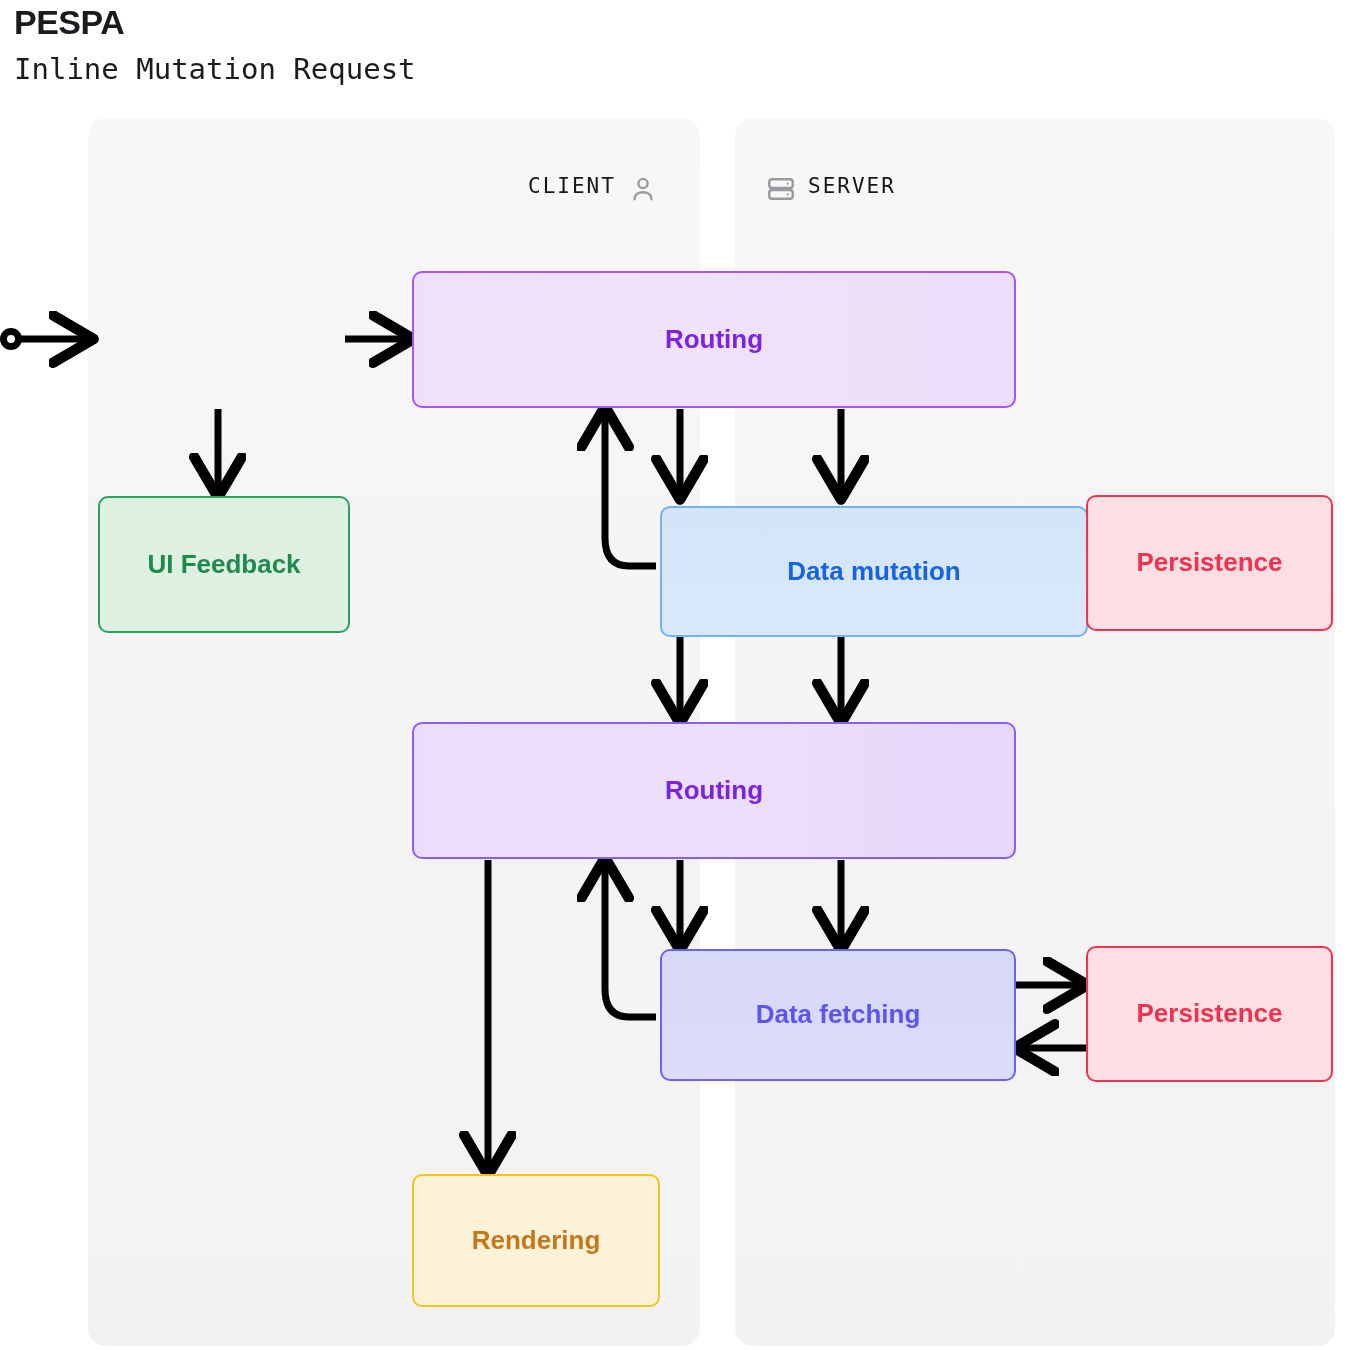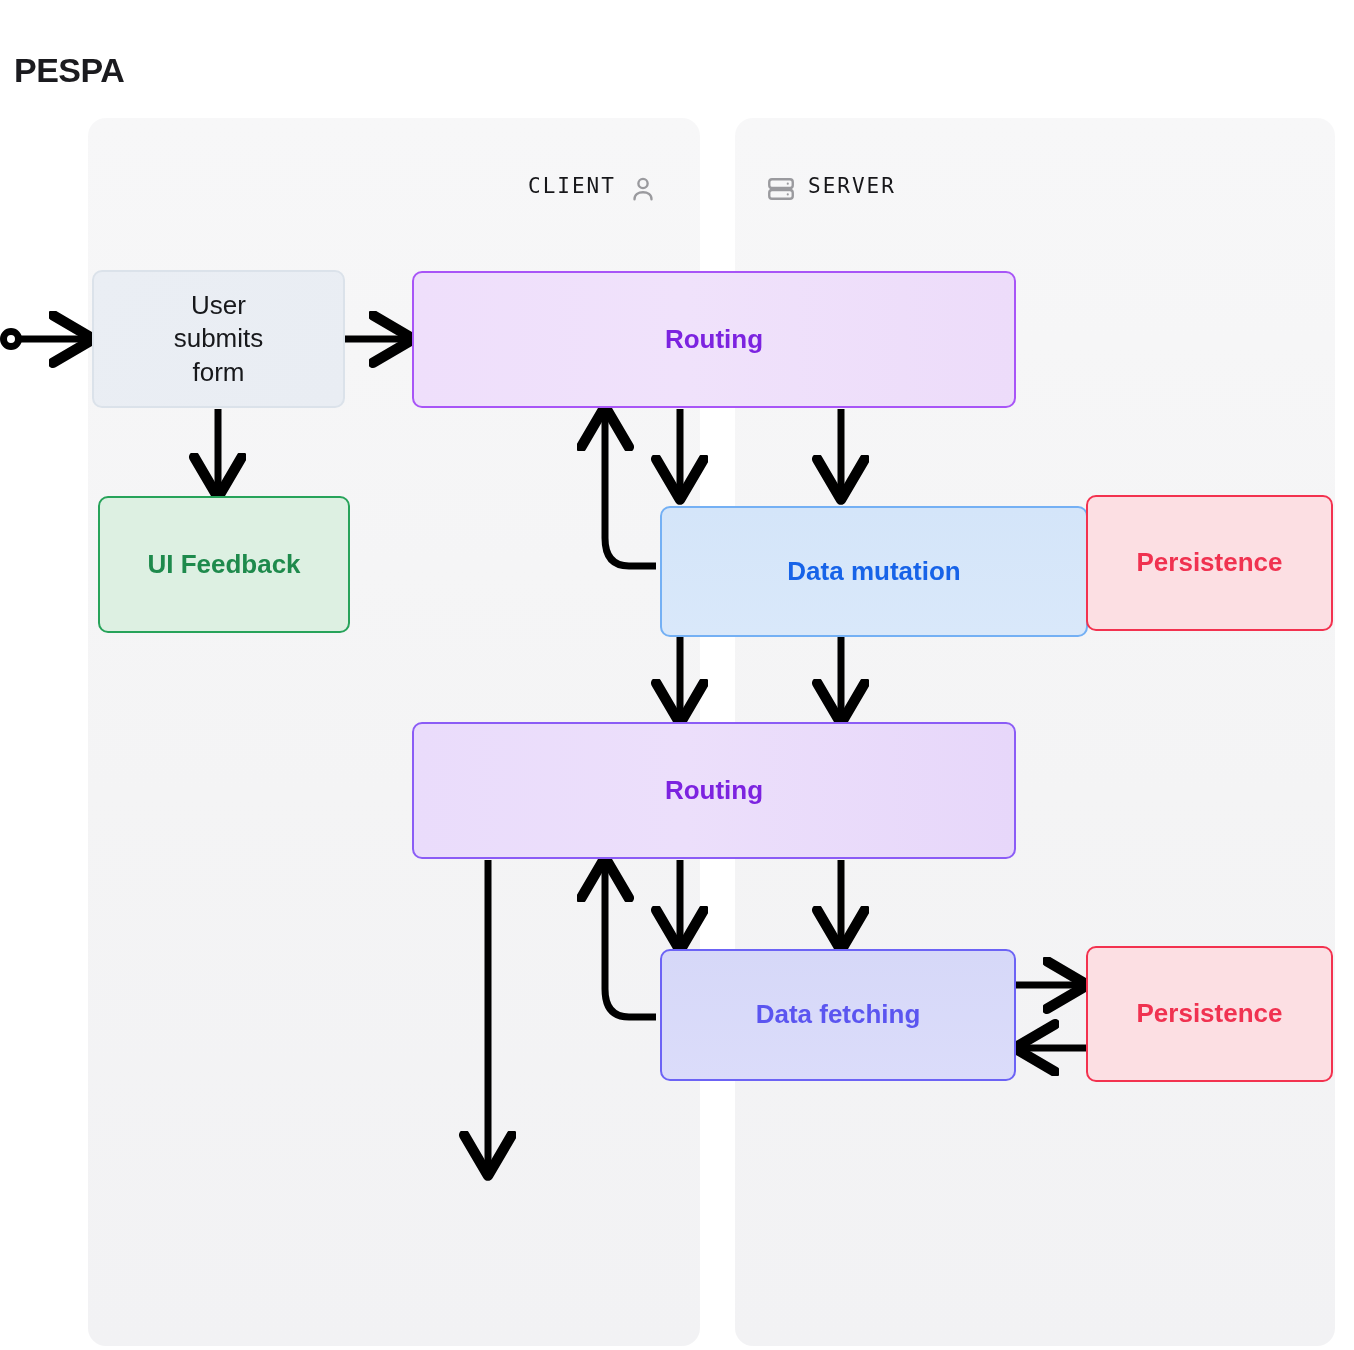--- a/index.html
+++ b/index.html
@@ -21,21 +21,20 @@
   
   #title {
     position: absolute;
     left: 14px; top: 4px;
     font-family: "Liberation Sans", sans-serif;
     font-weight: bold;
     font-size: 34px;
     letter-spacing: -0.5px;
     color: #1b1b1f;
     line-height: 1.1;
-    margin-top: 48px;
   }
   #subtitle {
     position: absolute;
     left: 14px; top: 52px;
     font-family: "DejaVu Sans Mono", "Liberation Mono", monospace;
     font-size: 29px;
     color: #1b1b1f;
     line-height: 1.2;
     letter-spacing: 0px;
   }
@@ -143,20 +142,21 @@
     width: 1354px; height: 1350px;
     pointer-events: none;
   }
 </style>
 </head>
 <body>
 
 <div id="stage">
 
   <div id="title">PESPA</div>
+  <div id="subtitle">Inline Mutation Request</div>
 
   <div class="lane" id="lane-client"></div>
   <div class="lane" id="lane-server"></div>
 
   <div class="lane-label" id="label-client">
     <span>CLIENT</span>
     <span class="lane-icon">
       <svg viewBox="0 0 24 24" width="30" height="30" fill="none" stroke="#9a9a9e" stroke-width="1.9" stroke-linecap="round" stroke-linejoin="round">
         <circle cx="12" cy="7.6" r="3.7"></circle>
         <path d="M5.2 20.2c0-3.6 3.1-5.6 6.8-5.6s6.8 2 6.8 5.6"></path>
@@ -211,25 +211,20 @@
       <line x1="1086" y1="1048" x2="1020" y2="1048"></line>
 
       <path d="M656,566 L629,566 Q605,566 605,538 L605,412"></path>
 
       <path d="M656,1017 L629,1017 Q605,1017 605,989 L605,863"></path>
     </g>
 
     <circle cx="11" cy="339" r="7.5" fill="#ffffff" stroke="#000" stroke-width="7"></circle>
   </svg>
 
-  <div class="node" id="node-user">
-    <span style="white-space:pre-line;">User
-submits
-form</span>
-  </div>
 
   <div class="node" id="node-uifeedback">
     <span>UI Feedback</span>
   </div>
 
   <div class="node" id="node-routing-1">
     <span>Routing</span>
   </div>
 
   <div class="node" id="node-mutation">
@@ -245,14 +240,17 @@
   </div>
 
   <div class="node" id="node-fetching">
     <span>Data fetching</span>
   </div>
 
   <div class="node" id="node-persist-2">
     <span>Persistence</span>
   </div>
 
+  <div class="node" id="node-rendering">
+    <span>Rendering</span>
+  </div>
 
 </div>
 
 </body></html>

